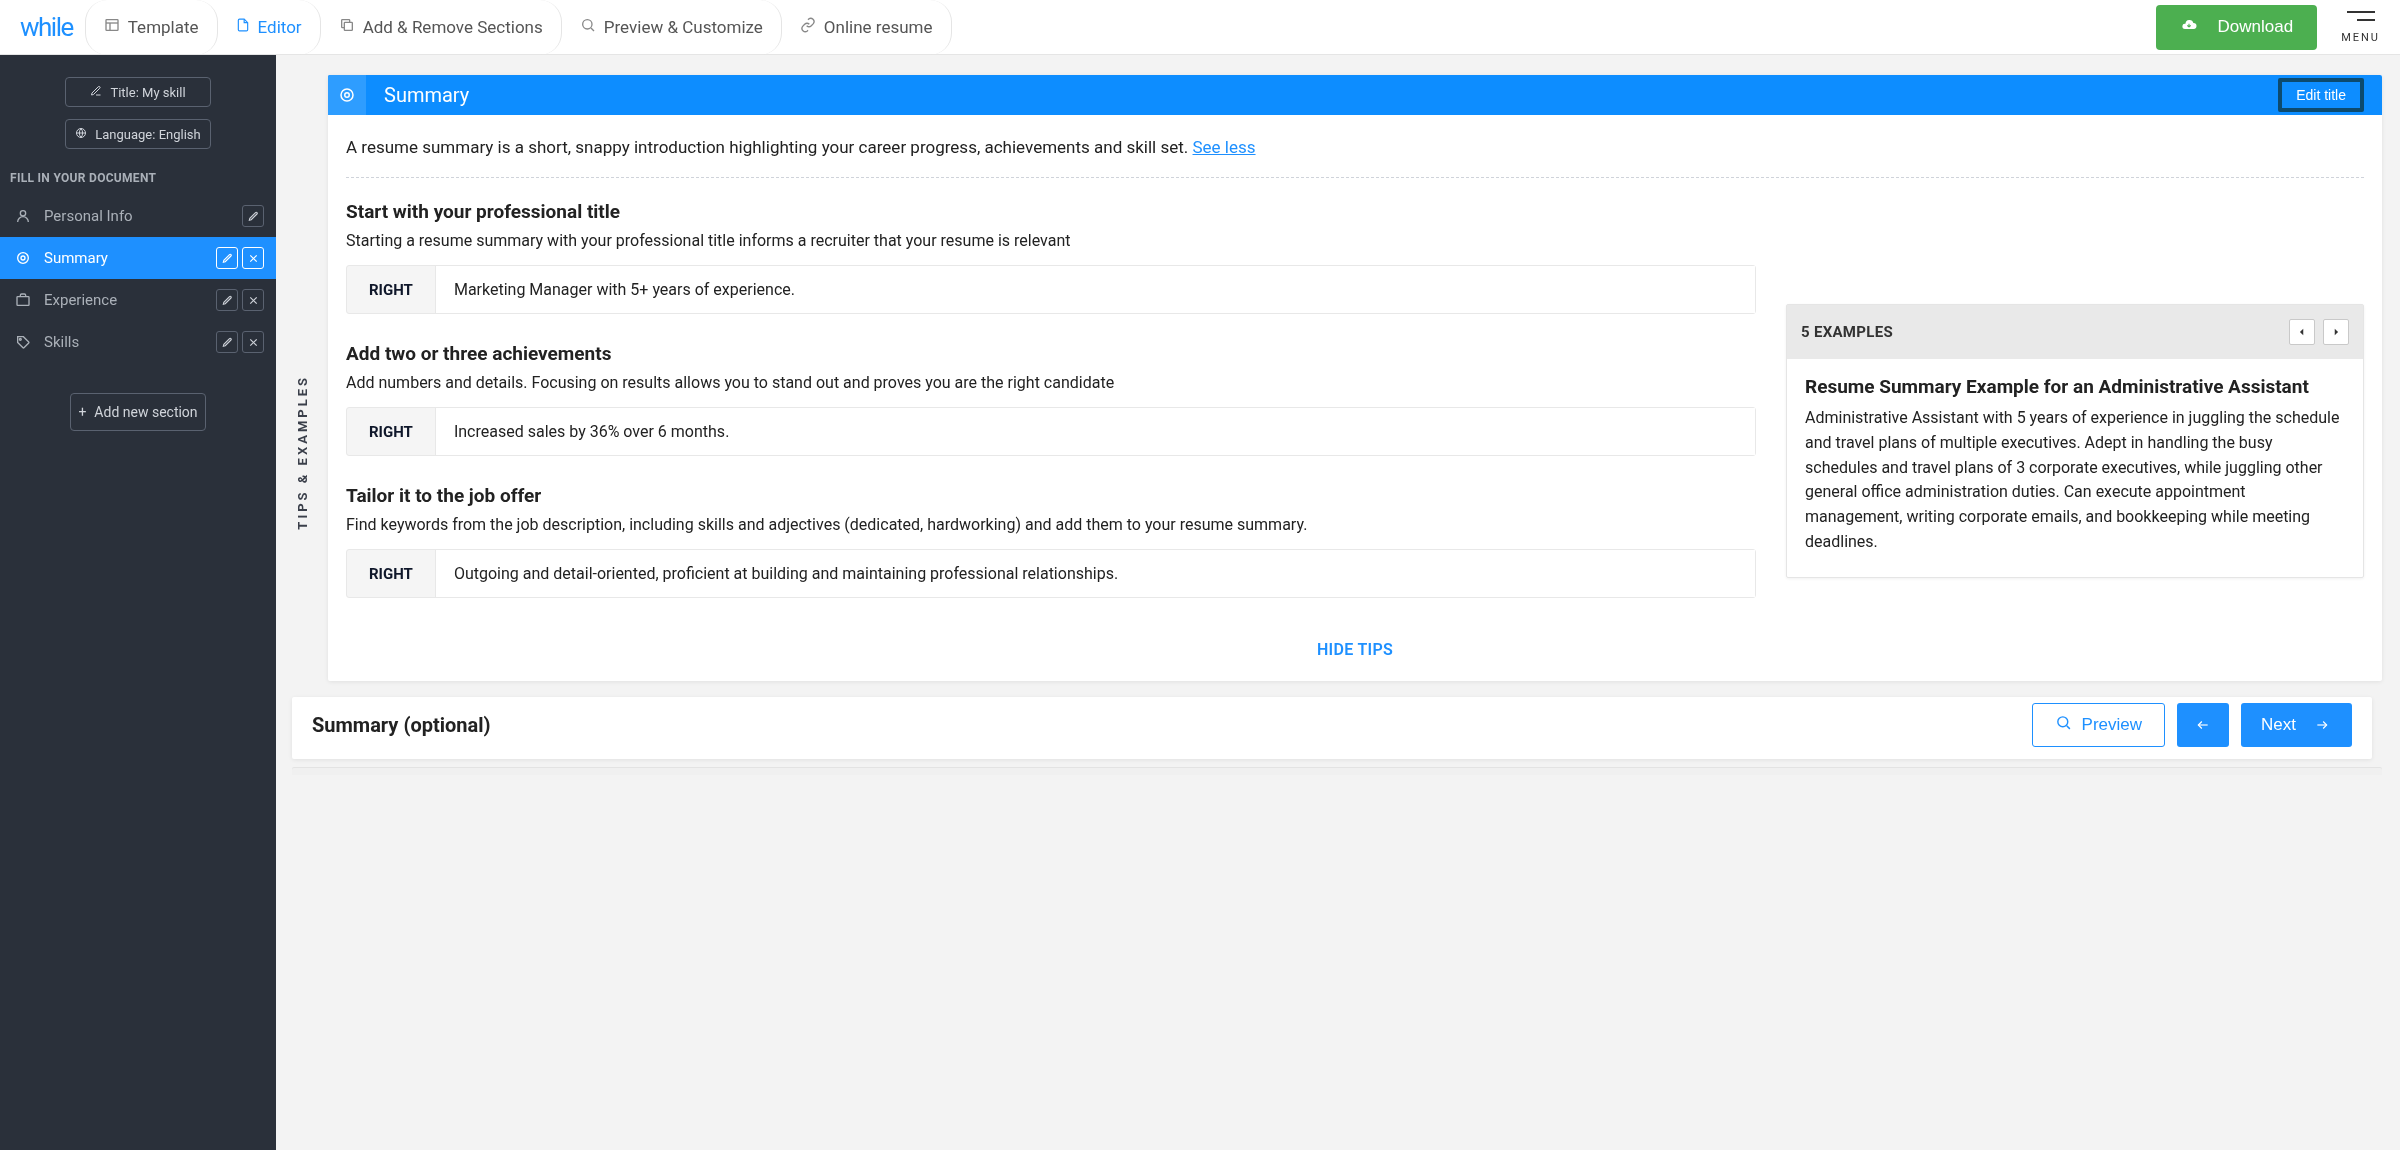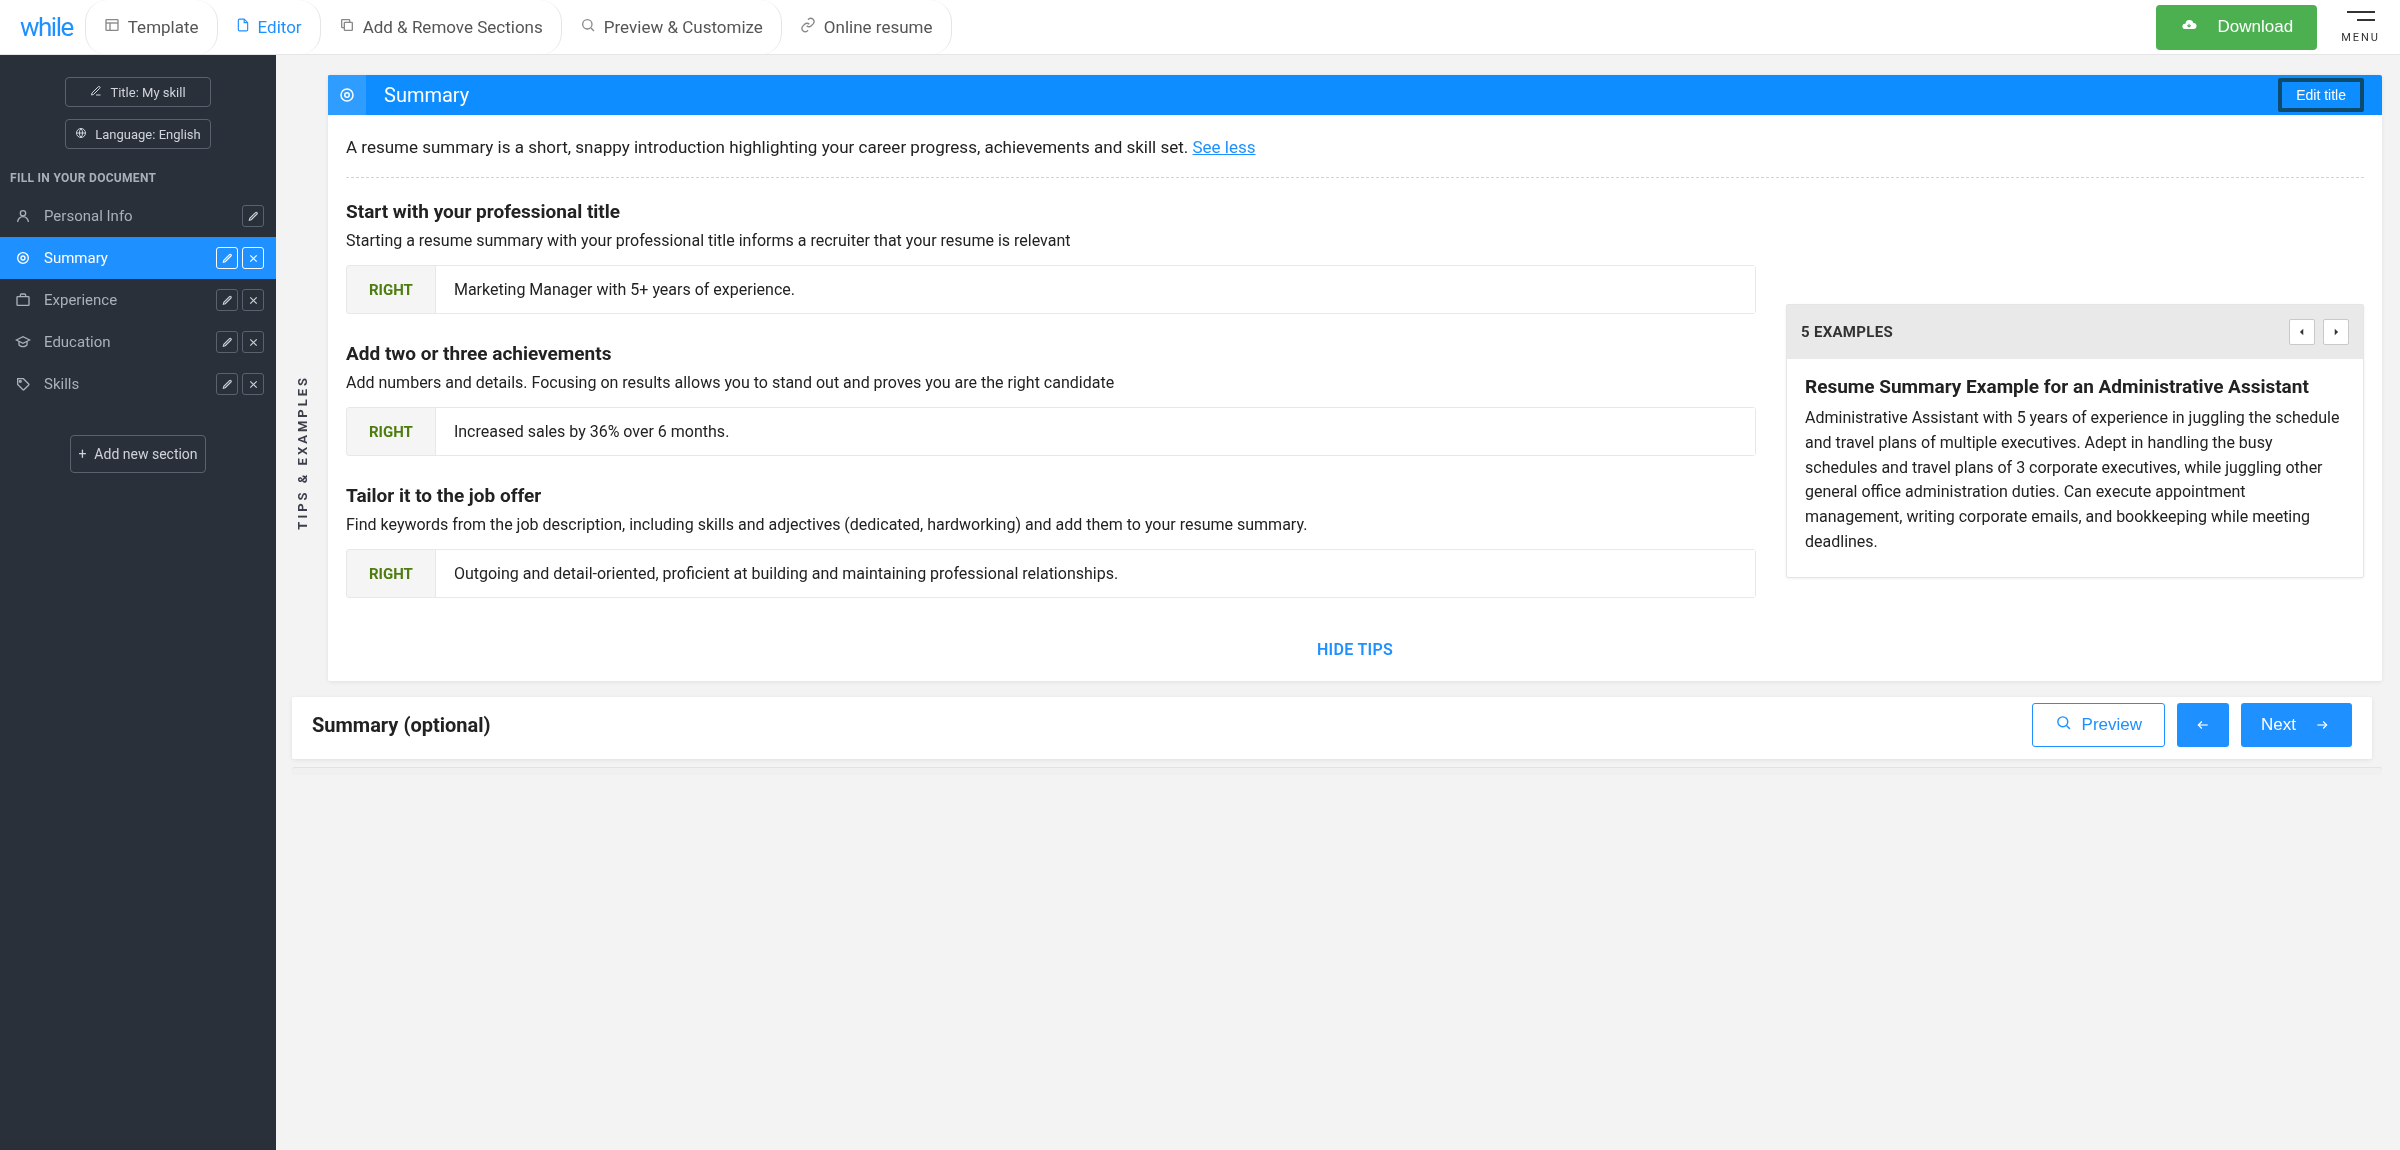--- a/index.html
+++ b/index.html
@@ -57,21 +57,21 @@
     .dash-sep { border-top: 1.5px dashed #cfd3da; margin-top: 20px; }
 
     .two-col { display: flex; gap: 30px; margin-top: 22px; }
     .col-left { flex: 1; min-width: 0; }
     .col-right { width: 578px; }
 
     .tip h3 { font-size: 19px; font-weight: 700; color: #222; margin-bottom: 6px; }
     .tip p { font-size: 16px; color: #222; line-height: 1.5; margin-bottom: 12px; }
     .tip { margin-bottom: 28px; }
     .right-box { display: flex; align-items: center; border: 1px solid #e8e8e8; background: #f5f5f5; border-radius: 3px; }
-    .right-box .label { color: #4d7c0f; font-weight: 700; padding: 0 22px; font-size: 15px; flex-shrink: 0; }
+    .right-box .label { color: #0f172a; font-weight: 700; padding: 0 22px; font-size: 15px; flex-shrink: 0; }
     .right-box .text { background: #fff; flex: 1; padding: 14px 18px; font-size: 16px; color: #222; border-left: 1px solid #e8e8e8; }
 
     .example-card { border: 1px solid #e5e5e5; border-radius: 2px; margin-top: 104px; box-shadow: 0 1px 3px rgba(0,0,0,.06); }
     .example-head { background: #e9e9e9; display: flex; align-items: center; justify-content: space-between; padding: 14px 14px; }
     .example-head .eh-title { font-weight: 700; font-size: 15px; letter-spacing: .3px; }
     .eh-nav { display: flex; gap: 8px; }
     .eh-arrow { width: 26px; height: 26px; border: 1px solid #c9c9c9; background: #fff; display: flex; align-items: center; justify-content: center; cursor: pointer; border-radius: 2px; color: #333; }
     .example-body { padding: 16px 18px 22px; }
     .example-body h4 { font-size: 19px; font-weight: 700; margin-bottom: 8px; color: #222; }
     .example-body p { font-size: 16px; line-height: 1.55; color: #222; }
@@ -253,44 +253,20 @@
           </span>
         <span class="sq-icon">
             <svg width="11" height="11" viewBox="0 0 24 24" fill="none" stroke="currentColor" stroke-width="2.5">
               <line x1="5" y1="5" x2="19" y2="19"></line>
               <line x1="19" y1="5" x2="5" y2="19"></line>
             </svg>
           </span>
       </div>
     </div>
 
-    <div class="sb-item">
-      <div class="sb-left">
-        <span class="sb-icon">
-          <svg width="16" height="16" viewBox="0 0 24 24" fill="none" stroke="#aab0b8" stroke-width="2">
-              <path d="M2 9l10-5 10 5-10 5z"></path>
-              <path d="M6 11v5c0 1 3 3 6 3s6-2 6-3v-5"></path>
-            </svg>
-        </span>
-        <span>Education</span>
-      </div>
-      <div class="sb-right">
-        <span class="sq-icon">
-            <svg width="11" height="11" viewBox="0 0 24 24" fill="none" stroke="currentColor" stroke-width="2.5">
-              <path d="M16.5 3.5a2.1 2.1 0 0 1 3 3L7 19l-4 1 1-4z"></path>
-            </svg>
-          </span>
-        <span class="sq-icon">
-            <svg width="11" height="11" viewBox="0 0 24 24" fill="none" stroke="currentColor" stroke-width="2.5">
-              <line x1="5" y1="5" x2="19" y2="19"></line>
-              <line x1="19" y1="5" x2="5" y2="19"></line>
-            </svg>
-          </span>
-      </div>
-    </div>
 
     <div class="sb-item">
       <div class="sb-left">
         <span class="sb-icon">
           <svg width="16" height="16" viewBox="0 0 24 24" fill="none" stroke="#aab0b8" stroke-width="2">
               <path d="M20.6 13.4L13.4 20.6a1 1 0 0 1-1.4 0L4 12.6V4h8.6l8 8a1 1 0 0 1 0 1.4z"></path>
               <circle cx="8" cy="8" r="1.4"></circle>
             </svg>
         </span>
         <span>Skills</span>

